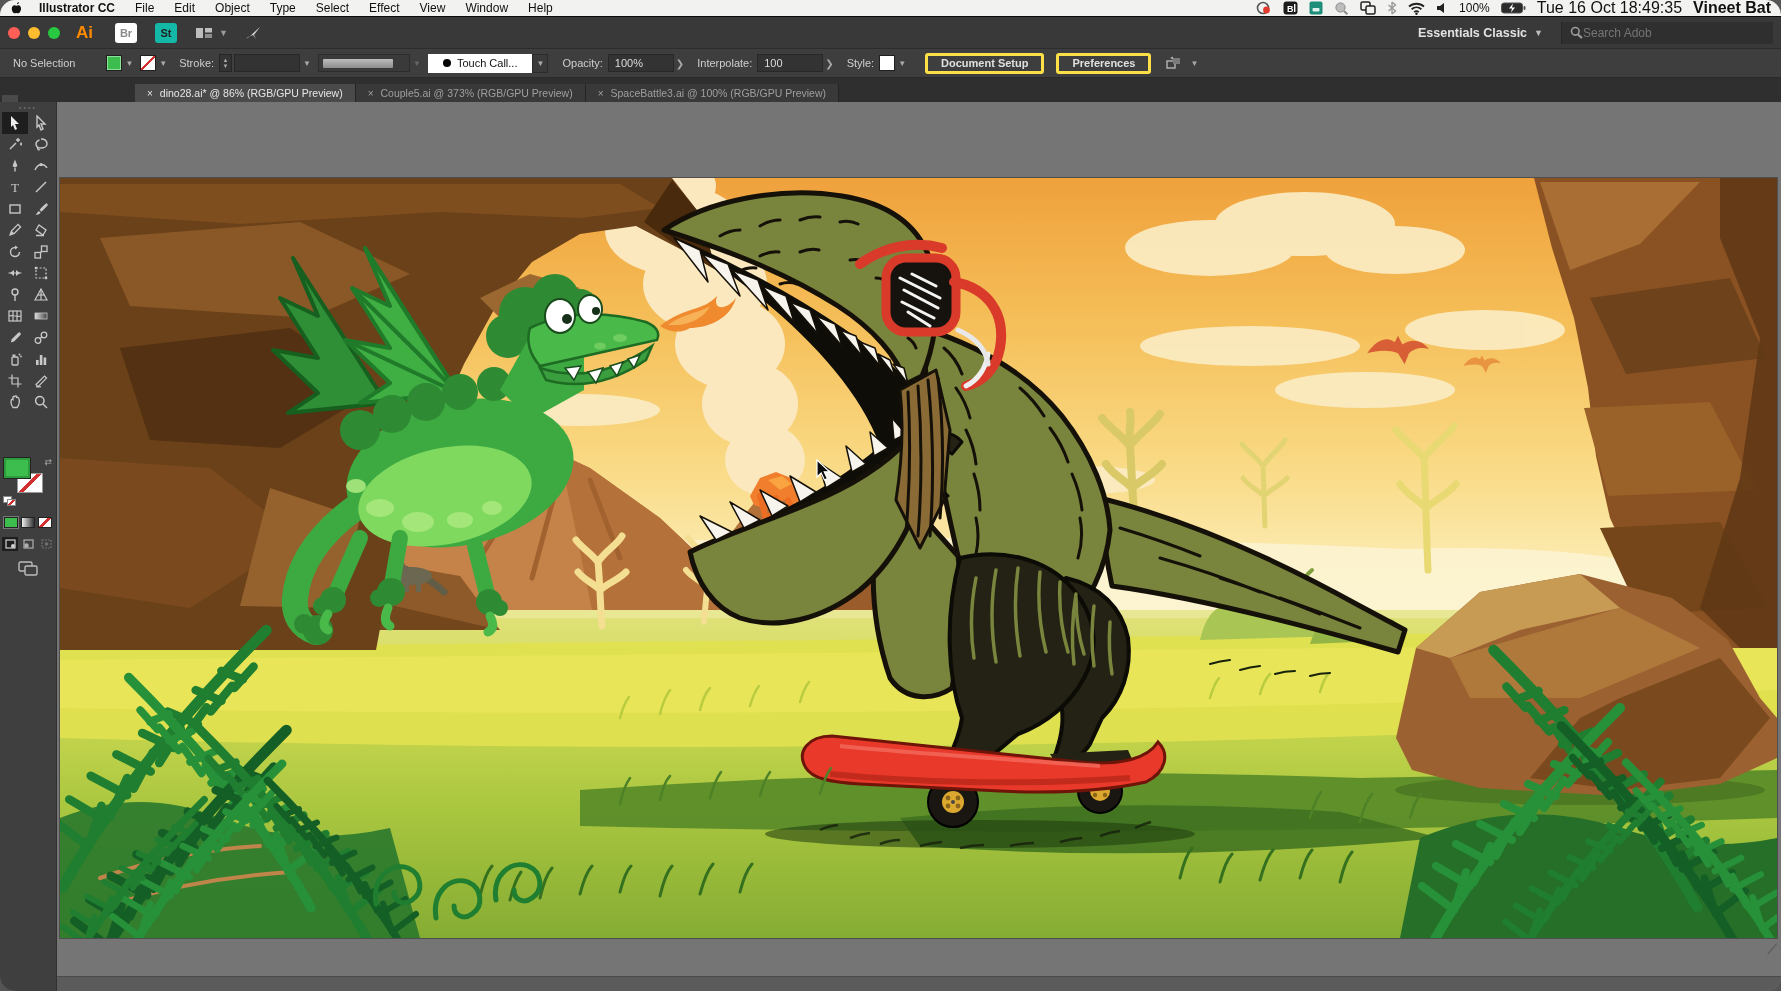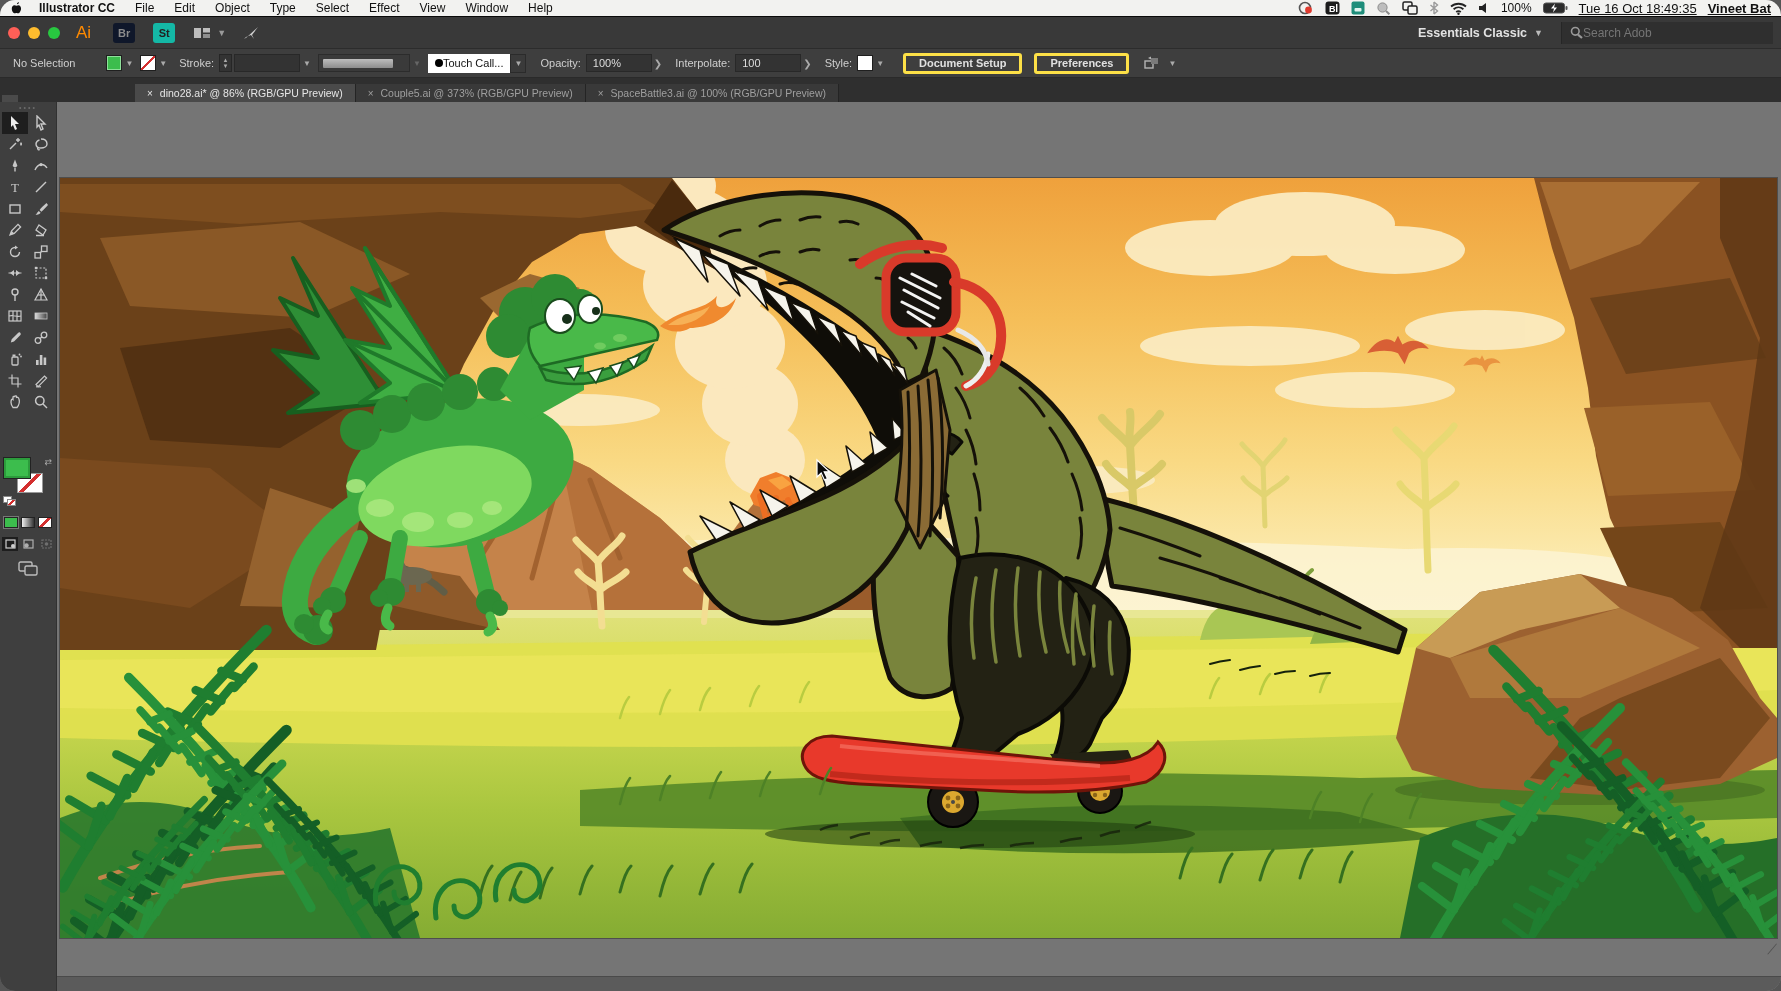--- a/index.html
+++ b/index.html
@@ -8,33 +8,33 @@
 
   
   .menubar { position:absolute; top:0; left:0; width:100%; height:17px; background:#F2F2F0;
              display:flex; align-items:center; padding:0 10px; font-size:12px; color:#111;
              border-bottom:1px solid #0a0a0a; z-index:60; }
   .menubar .apple { margin-right:16px; display:flex; align-items:center; }
   .menubar .mname { font-weight:700; margin-right:20px; }
   .menubar .mitem { margin-right:20px; }
   .menubar .mright { margin-left:auto; display:flex; align-items:center; gap:11px; }
   .menubar .micon { display:flex; align-items:center; }
-  .menubar .mtime, .menubar .muser { font-size:13px; white-space:nowrap;text-decoration:underline; }
+  .menubar .mtime, .menubar .muser { font-size:16px; white-space:nowrap; }
   .menubar .muser { font-weight:600; }
 
   
   .appbar { position:absolute; top:17px; left:0; width:100%; height:31px; background:#393939;
             display:flex; align-items:center; padding:0 8px; z-index:59; }
   .tlights { display:flex; gap:8px; margin-right:16px; }
   .tlight { width:12px; height:12px; border-radius:50%; }
   .tl-red{background:#FF5F57;} .tl-yel{background:#FEBC2E;} .tl-grn{background:#28C840;}
-  .ailogo { color:#FF8A00; font-weight:400; font-size:17px; margin-right:22px; letter-spacing:0; }
+  .ailogo { color:#FF8A00; font-weight:700; font-size:17px; margin-right:22px; letter-spacing:0; }
   .badge { width:22px; height:20px; border-radius:3px; display:flex; align-items:center; justify-content:center;
            font-size:11px; font-weight:700; margin-right:18px; }
-  .badge-br { background:#0f172a; color:#8b8b8b; }
+  .badge-br { background:#ffffff; color:#8b8b8b; }
   .badge-st { background:#14b8a6; color:#222; }
   .appicon { color:#BDBDBD; margin-right:6px; display:flex; align-items:center; }
   .chev { color:#9a9a9a; font-size:9px; margin-right:16px; }
   .appbar-right { margin-left:auto; display:flex; align-items:center; }
   .workspace { color:#E2E2E2; font-weight:700; font-size:12.5px; display:flex; align-items:center; gap:7px; margin-right:18px;padding-left:44px; }
   .workspace .wchev { font-size:9px; color:#bbb; }
   .searchbox { width:212px; height:22px; background:#2F2F2F; border-left:1px solid #262626;
                display:flex; align-items:center; padding:0 8px; gap:0; }
   .searchbox input { background:transparent; border:none; outline:none; color:#9a9a9a; font-size:12px; width:150px;
                      font-family:"Liberation Sans",sans-serif; }
@@ -48,21 +48,21 @@
   .sw-fill { background:#3CBD4D; box-shadow:inset 0 0 0 1px #8fe09a; }
   .sw-none { background:linear-gradient(135deg,#fff 44%,#D32F2F 44%,#D32F2F 56%,#fff 56%); }
   .tinychev { font-size:8px; color:#aaa; margin:0 7px 0 3px; }
   .stepper { width:13px; height:18px; background:#333; border:1px solid #262626; display:flex; flex-direction:column;
              align-items:center; justify-content:center; color:#aaa; font-size:6px; line-height:6px; margin-right:2px; }
   .darkfield { height:18px; background:#333; border:1px solid #282828; display:flex; align-items:center;
                padding:0 6px; color:#ddd; }
   .fld-stroke { width:66px; justify-content:flex-end; }
   .profilebar { width:92px; height:18px; background:#3a3a3a; border:1px solid #2c2c2c; display:flex; align-items:center; padding:0 4px; }
   .profilebar .bar { width:70px; height:9px; background:linear-gradient(#bdbdbd,#8d8d8d); border-radius:1px; }
-  .brushcombo { height:19px; background:#fff; display:flex; align-items:center; padding:0 7px; gap:0; color:#111; }
+  .brushcombo { height:19px; background:#fff; display:flex; align-items:center; padding:0 15px; gap:6px; color:#111; }
   .brushcombo .dot { width:8px; height:8px; border-radius:50%; background:#000; }
   .chevbtn { height:19px; width:16px; background:#3a3a3a; border:1px solid #2b2b2b; color:#aaa; font-size:8px;
              display:flex; align-items:center; justify-content:center; }
   .rchev { color:#aaa; font-size:10px; margin:0 8px 0 2px; }
   .cb-btn { height:21px; border:3px solid #fde047; border-radius:3px; background:#3E3E3E; color:#E0E0E0;
             font-weight:700; font-size:11px; padding:0 13px; display:flex; align-items:center; margin-left:12px; }
   .arrdoc { margin-left:14px; color:#b5b5b5; display:flex; align-items:center; gap:5px; }
 
   
   .tabsbar { position:absolute; top:78px; left:0; width:100%; height:24px; background:#2F2F2F; z-index:57; }

